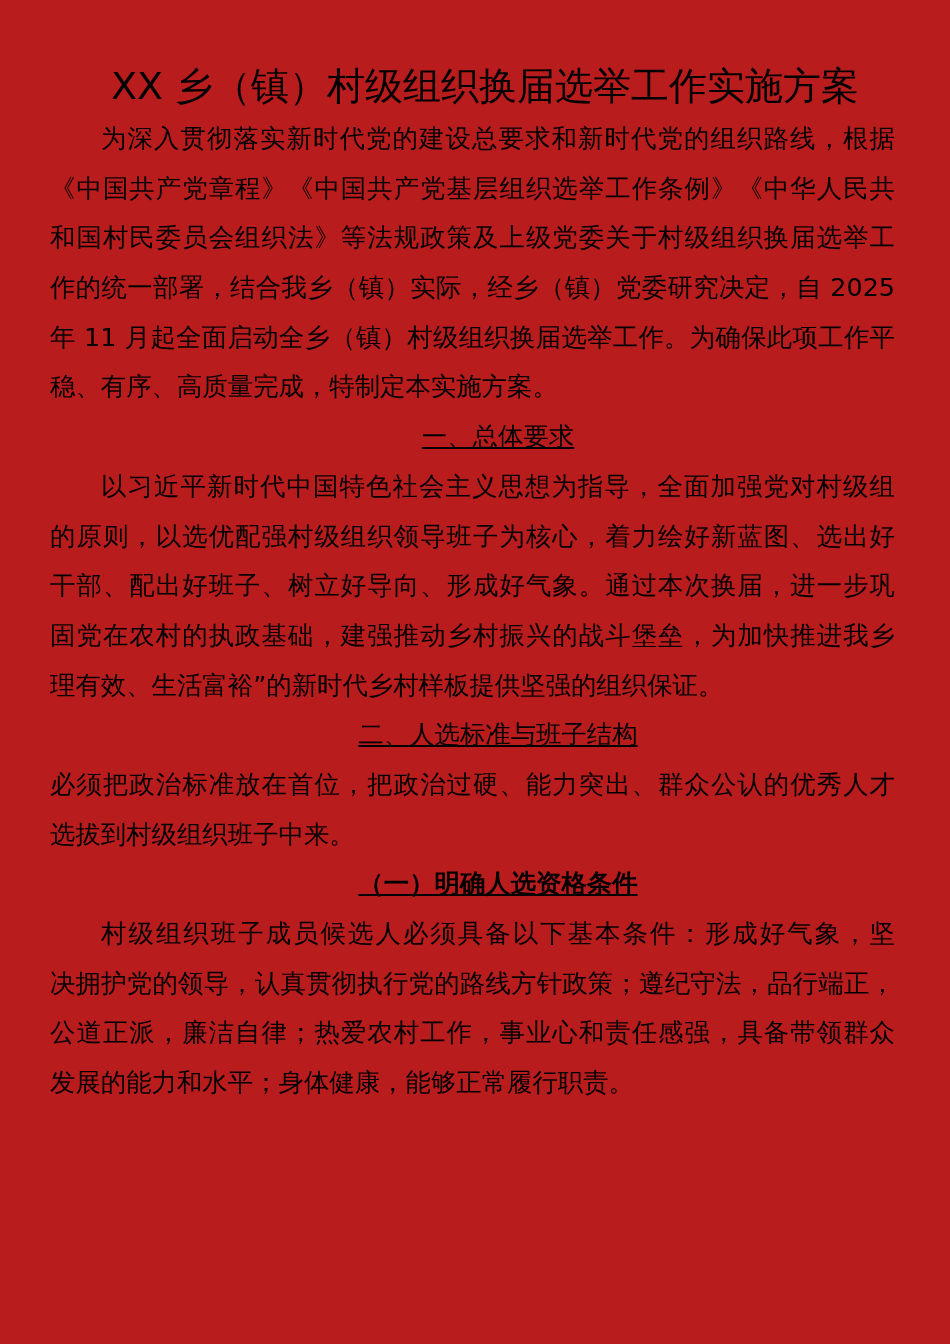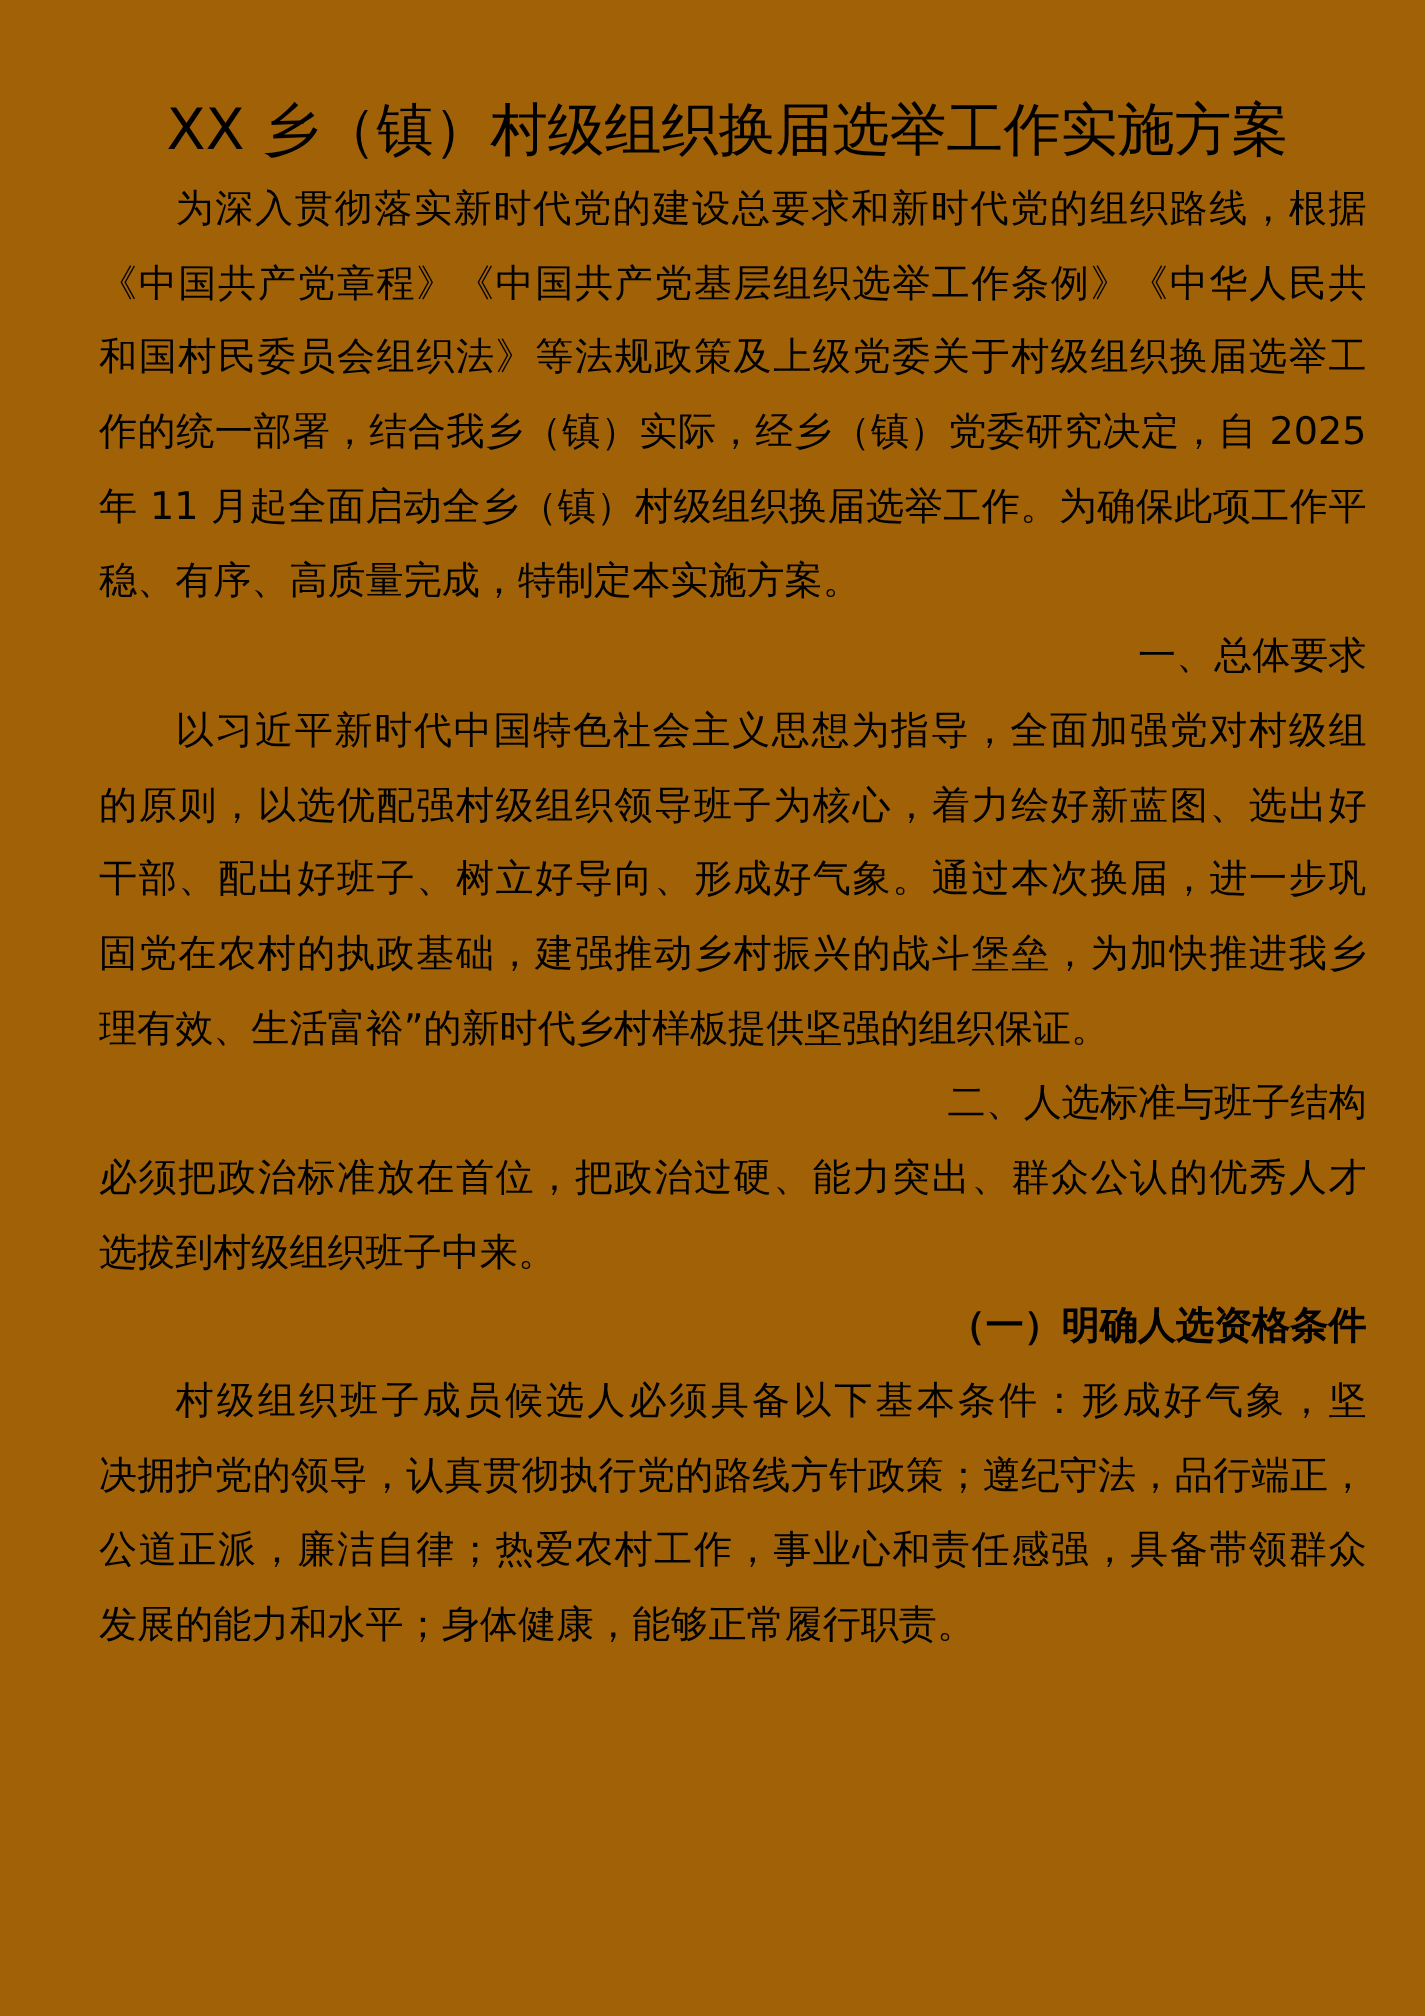--- a/index.html
+++ b/index.html
@@ -7,46 +7,46 @@
     width: 950px; height: 1344px;
     background: #ffffff;
     color: #000000;
     font-family: "DejaVu Sans", "Liberation Sans", sans-serif;
     overflow: hidden;
   }
   .page {
     box-sizing: border-box;
     width: 950px; height: 1344px;
     padding: 58px 30px 0 50px;
-    background: #a16207;
+    background: #b91c1c;
     overflow: hidden;
   }
   .doc-title {
     font-size: 38px;
     line-height: 56px;
     height: 56px;
     text-align: center;
     font-weight: 400;
     white-space: nowrap;
   }
-  .doc-body { width: 845px; margin-left: 16px; }
+  .doc-body { width: 845px; }
   .line {
     font-size: 25.4px;
     line-height: 49.7px;
     height: 49.7px;
     font-weight: 400;
     overflow: visible;
   }
   .line.indent { text-indent: 51px; }
   .line.j {
     text-align: justify;
     text-align-last: justify;
     text-justify: inter-character;
   }
-  .line.heading { text-align: right; }
+  .line.heading { text-align: center; text-decoration: underline; }
   .line.bold { font-weight: 700; }
 </style>
 </head>
 <body>
 
 <div class="page">
   <div class="doc-title">XX 乡（镇）村级组织换届选举工作实施方案</div>
   <div class="doc-body">
       <div class="line indent j">为深入贯彻落实新时代党的建设总要求和新时代党的组织路线，根据</div>
       <div class="line j">《中国共产党章程》《中国共产党基层组织选举工作条例》《中华人民共</div>

